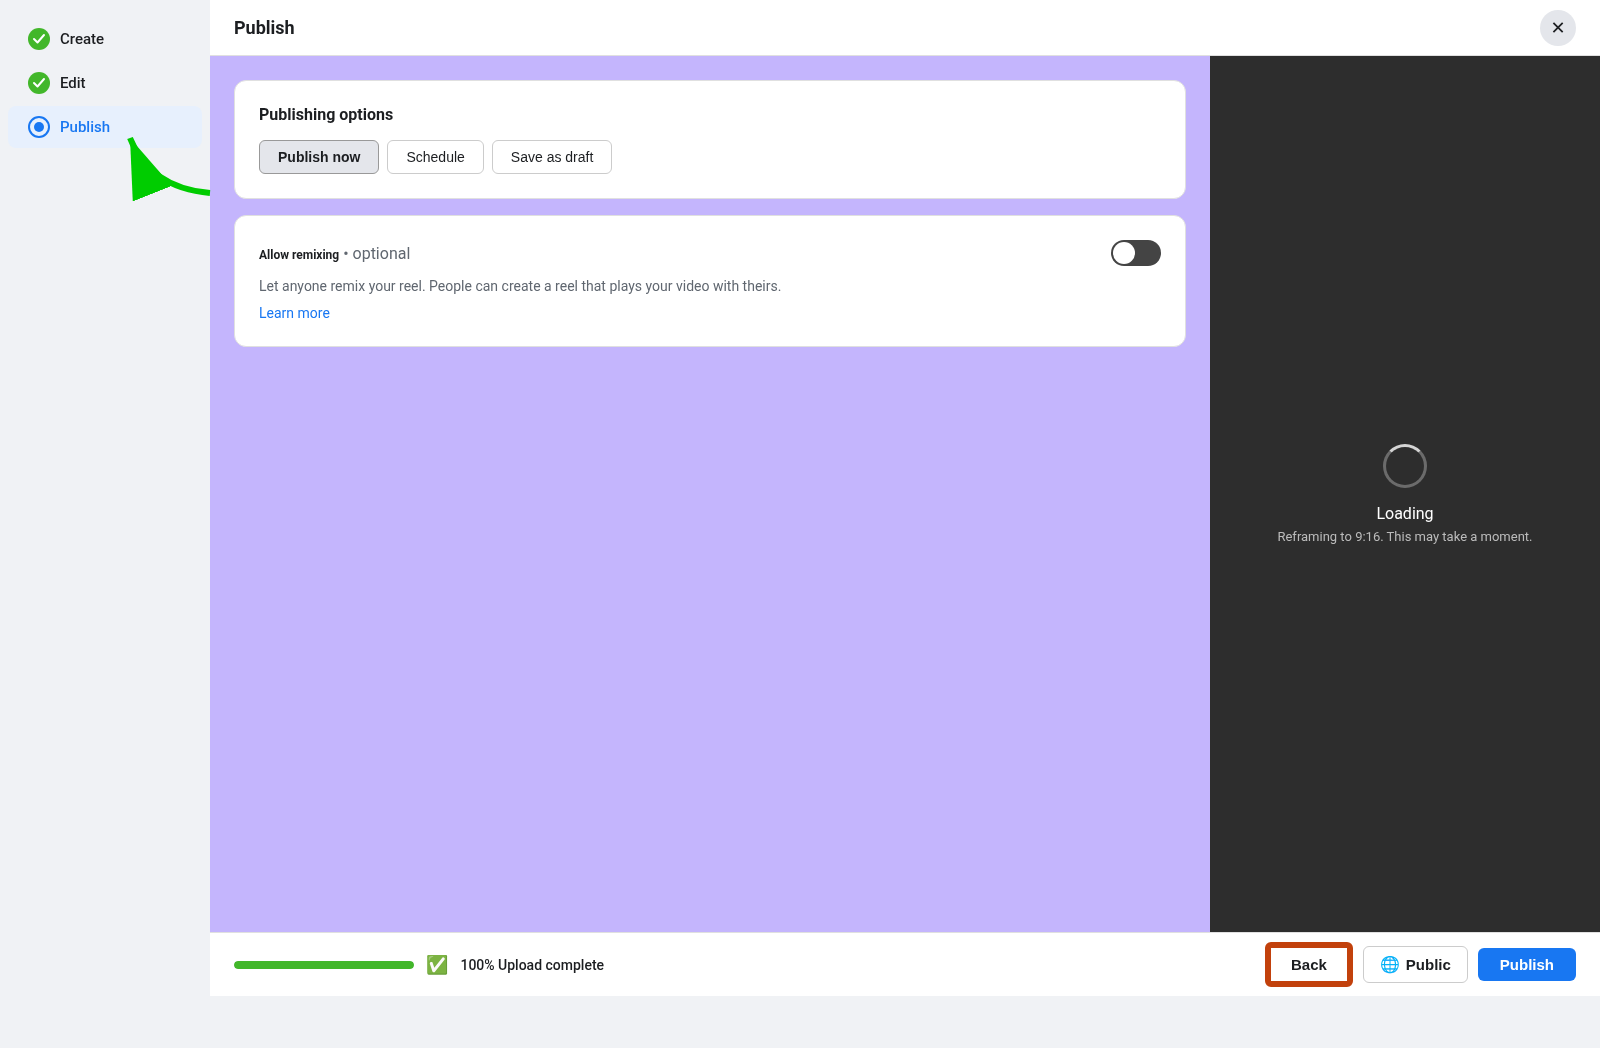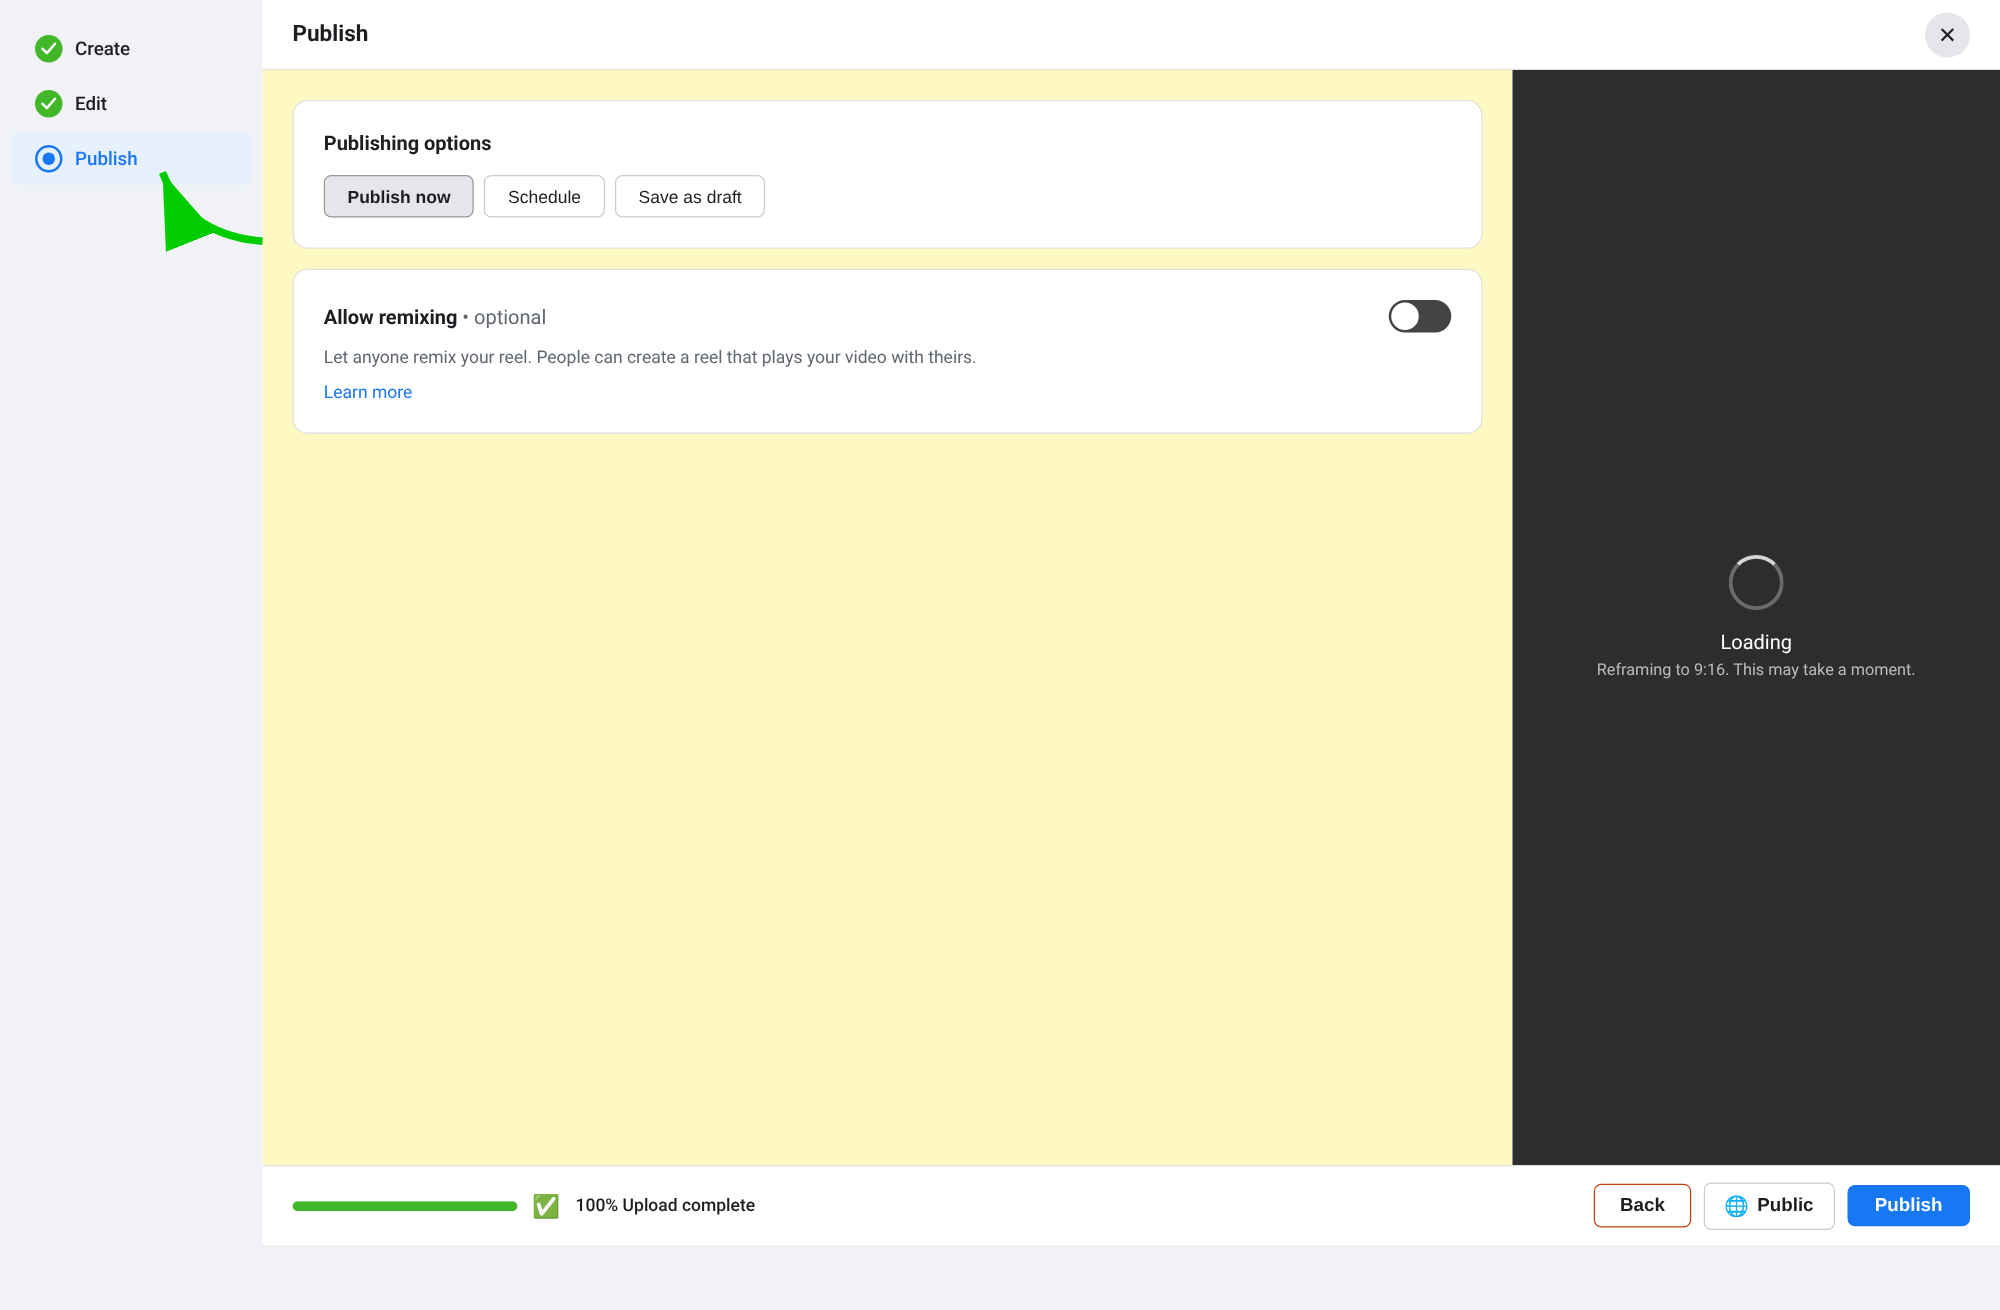--- a/index.html
+++ b/index.html
@@ -97,21 +97,21 @@
       display: flex;
       flex: 1;
       overflow: hidden;
     }
 
     
     .left-panel {
       flex: 1;
       padding: 24px;
       overflow-y: auto;
-      background: #fef9c3;
+      background: #c4b5fd;
     }
 
     
     .card {
       background: #fff;
       border-radius: 12px;
       padding: 24px;
       margin-bottom: 16px;
       border: 1px solid #e0e0e0;
     }
@@ -151,21 +151,21 @@
       padding: 24px;
       border: 1px solid #e0e0e0;
     }
     .remixing-header {
       display: flex;
       align-items: center;
       justify-content: space-between;
       margin-bottom: 10px;
     }
     .remixing-title {
-      font-size: 16px;
+      font-size: 12px;
       font-weight: 700;
       color: #1c1e21;
     }
     .remixing-optional {
       font-size: 16px;
       font-weight: 400;
       color: #606770;
     }
     .remixing-desc {
       font-size: 14px;
@@ -272,21 +272,21 @@
       color: #1c1e21;
       font-weight: 500;
     }
     .bottom-actions {
       display: flex;
       align-items: center;
       gap: 10px;
     }
     .back-btn {
       padding: 8px 20px;
-      border: 1px solid #c2410c;
+      border: 6px solid #c2410c;
       border-radius: 6px;
       background: #fff;
       font-size: 15px;
       font-weight: 600;
       cursor: pointer;
       color: #1c1e21;
     }
     .public-btn {
       padding: 8px 16px;
       border: 1px solid #ccc;

